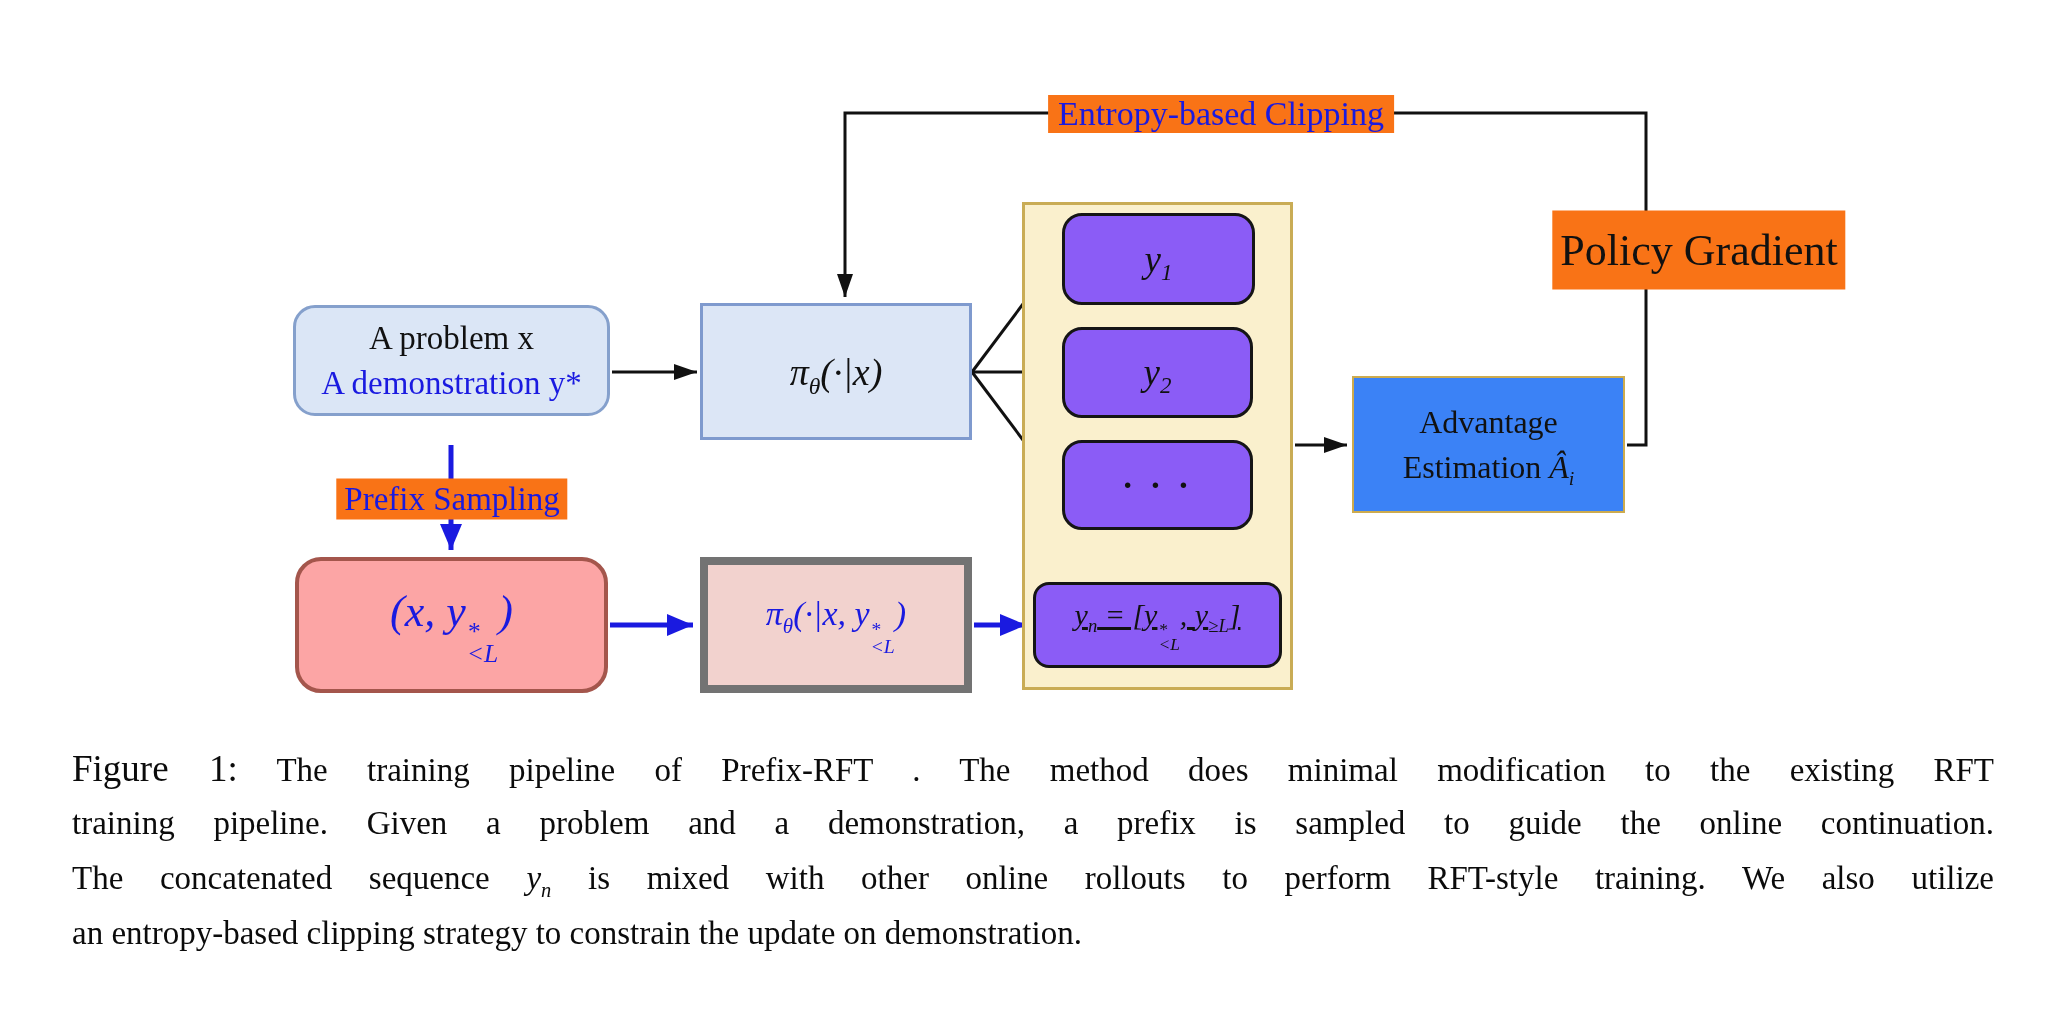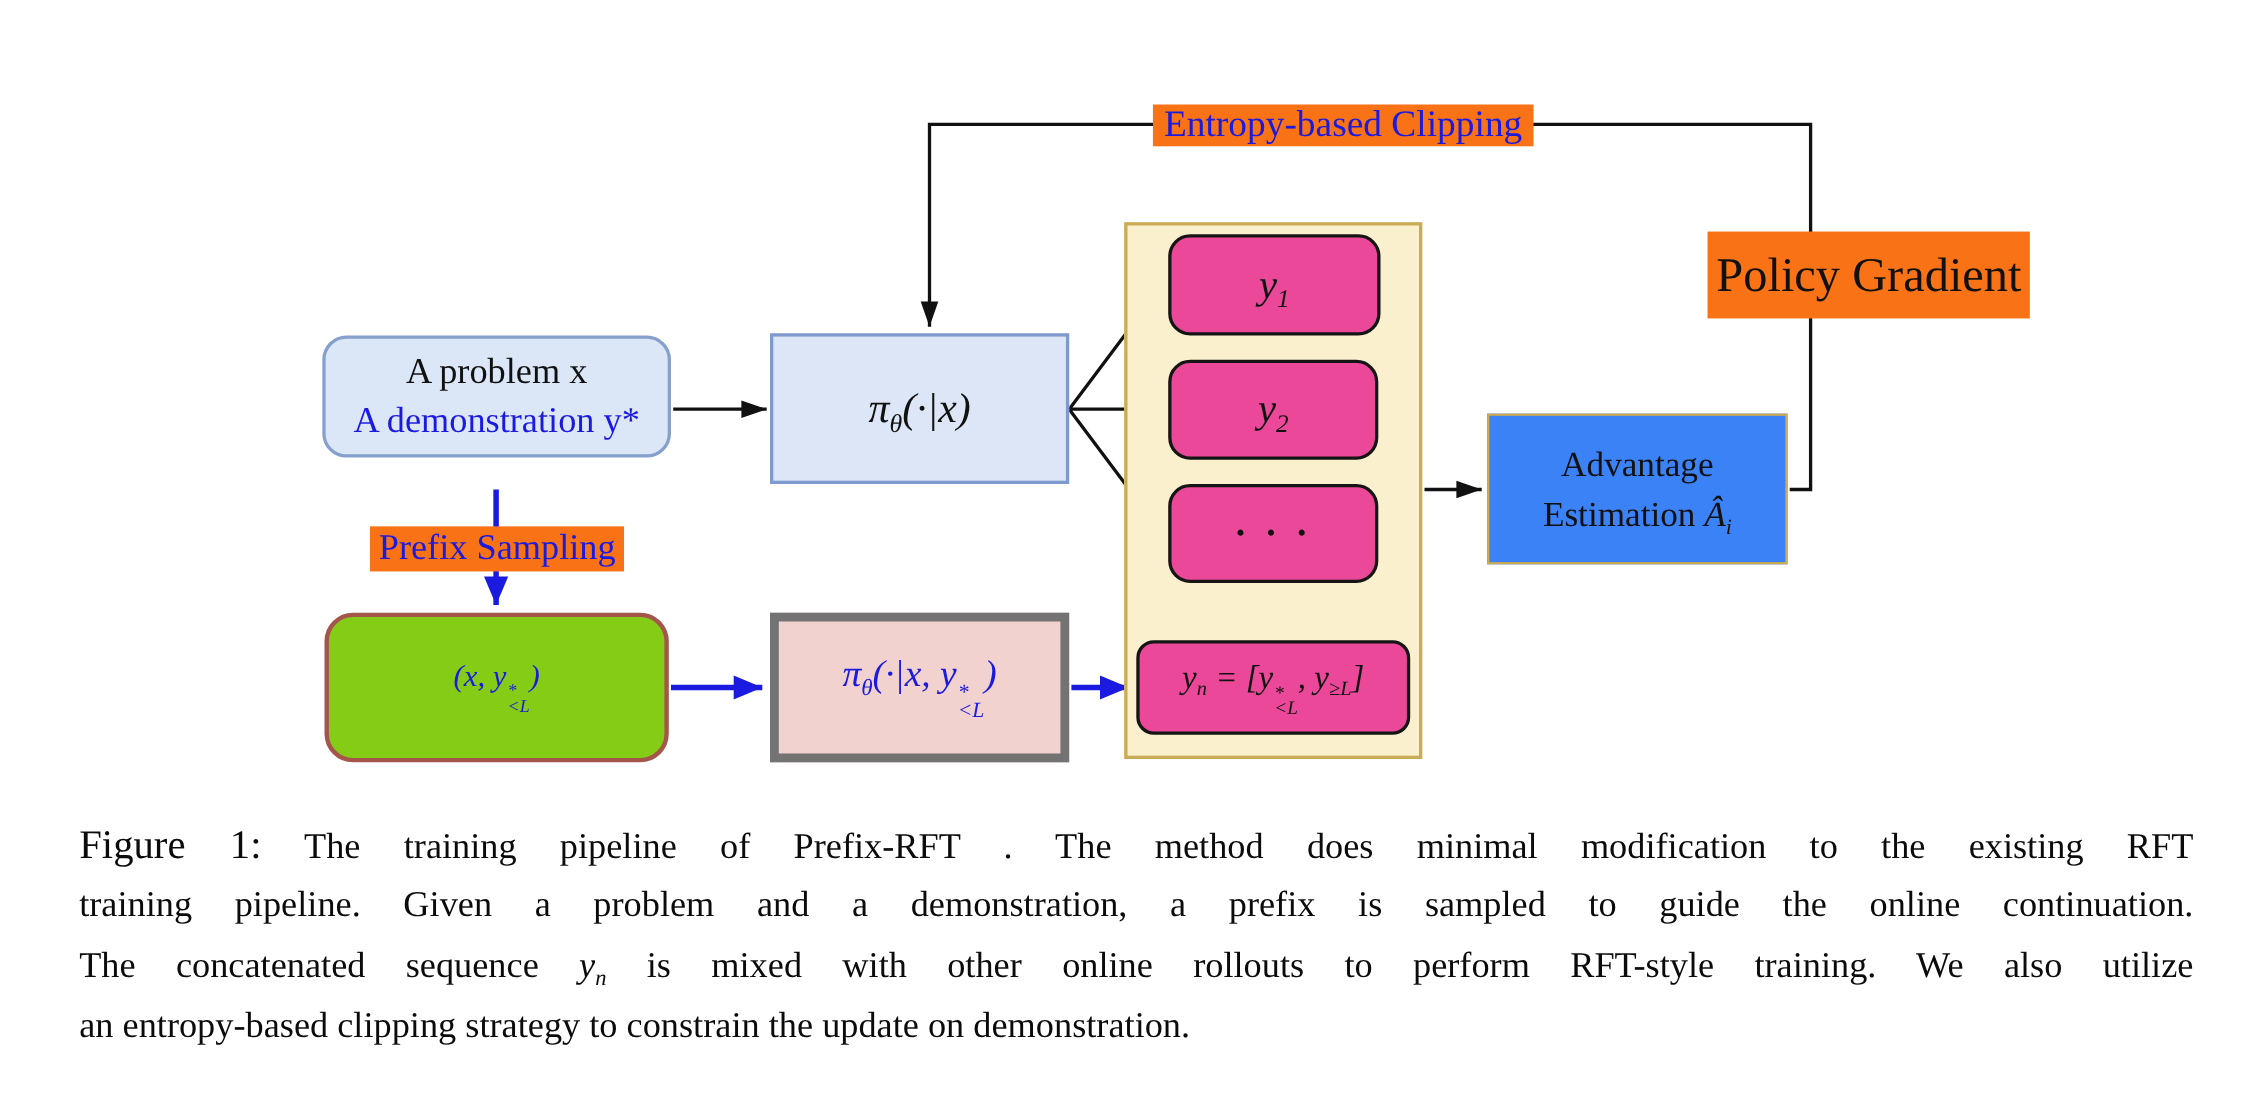--- a/index.html
+++ b/index.html
@@ -8,31 +8,31 @@
   svg.wires{position:absolute;left:0;top:0;width:2062px;height:1018px;pointer-events:none;}
   .box{position:absolute;display:flex;flex-direction:column;align-items:center;justify-content:center;
        box-sizing:border-box;text-align:center;}
   
   .problem-box{left:293px;top:305px;width:317px;height:111px;border:3px solid #85a0cc;border-radius:22px;
                background:#dbe6f6;font-size:33px;line-height:45px;}
   .policy-online-box{left:700px;top:303px;width:272px;height:137px;border:3px solid #7f9ace;
                background:#dce6f6;font-size:38px;}
   
   .rollout-group{left:1022px;top:202px;width:271px;height:488px;background:#faf0cd;border:3px solid #c9ac55;}
-  .sample-box{background:#ec4899;border:3px solid #151515;border-radius:20px;}
+  .sample-box{background:#8b5cf6;border:3px solid #151515;border-radius:20px;}
   .y1-box{left:1062px;top:213px;width:193px;height:92px;font-size:37px;}
   .y2-box{left:1062px;top:327px;width:191px;height:91px;font-size:37px;}
   .dots-box{left:1062px;top:440px;width:191px;height:90px;font-size:34px;letter-spacing:4px;font-weight:bold;}
-  .yn-box{left:1033px;top:582px;width:249px;height:86px;border-radius:16px;border-width:3.5px;font-size:30px;}
+  .yn-box{left:1033px;top:582px;width:249px;height:86px;border-radius:16px;border-width:3.5px;font-size:30px;text-decoration:underline;}
   
   .advantage-box{left:1352px;top:376px;width:273px;height:137px;background:#3b82f6;border:2.5px solid #cdab4e;
                font-size:32px;line-height:45px;}
   
   .prefix-pair-box{left:295px;top:557px;width:313px;height:136px;border:4px solid #a4564c;border-radius:26px;
-               background:#84cc16;font-size:28px;}
+               background:#fca5a5;font-size:44px;}
   .policy-prefix-box{left:700px;top:557px;width:272px;height:136px;border:8px solid #737373;
                background:#f2d2ce;font-size:34px;}
   
   .wire-label{position:absolute;transform:translate(-50%,-50%);background:#f97316;white-space:nowrap;}
   .entropy-label{left:1221px;top:114px;font-size:34px;color:#1a1ae0;padding:0 10px;}
   .policy-gradient-label{left:1699px;top:250px;font-size:44px;color:#111;padding:14px 8px;}
   .prefix-sampling-label{left:452px;top:499px;font-size:33px;color:#1a1ae0;padding:2px 8px;}
   
   .math{font-style:italic;}
   .blue{color:#1a1ae0;}

